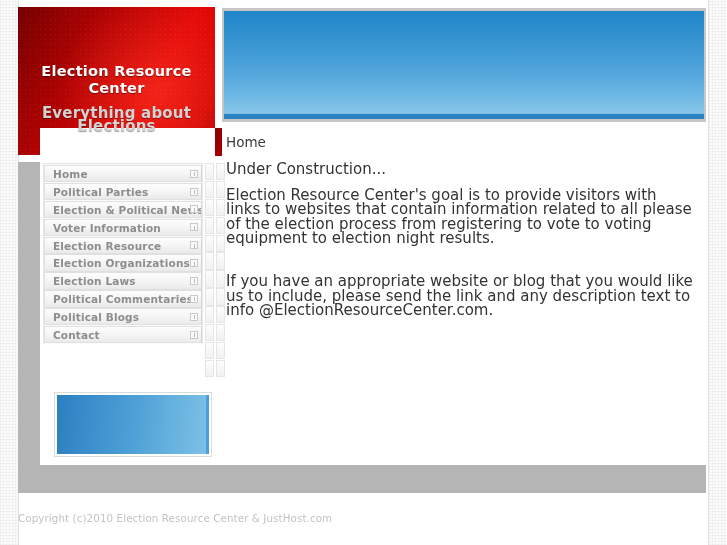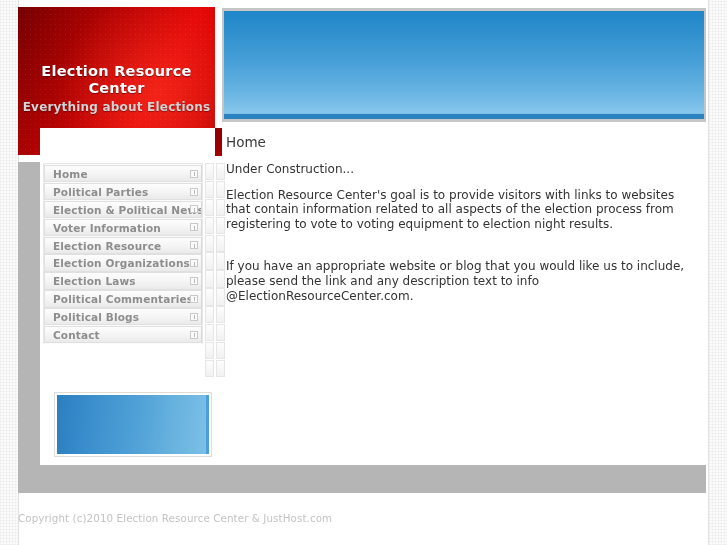--- a/index.html
+++ b/index.html
@@ -68,23 +68,23 @@
     display: block;
     color: #ffffff;
     font-size: 14.5px;
     font-weight: bold;
     letter-spacing: .25px;
     text-shadow: 0 1px 1px rgba(0,0,0,.45);
     line-height: 17px;
   }
   #logo-tagline {
     display: block;
-    margin-top: 4px;
+    margin-top: 10px;
     color: #d3d3d3;
-    font-size: 12px;
+    font-size: 15px;
     font-weight: bold;
     letter-spacing: .2px;
     text-shadow: 0 1px 1px rgba(0,0,0,.4);
     line-height: 13px;
   }
 
   
   #banner-outer {
     position: absolute;
     left: 222px; top: 8px;
@@ -203,21 +203,21 @@
   }
   #page-title {
     color: #3a3a3a;
     font-size: 13.5px;
     font-weight: normal;
     line-height: 18px;
     margin: 0 0 11px 0;
   }
   .para {
     color: #333333;
-    font-size: 12px;
+    font-size: 15px;
     line-height: 14.6px;
     margin: 0 0 11px 0;
   }
   .para:last-child { margin-bottom: 0; margin-top: 28px; }
 
   
   #thumb-outer {
     position: absolute;
     left: 54px; top: 392px;
     width: 158px; height: 65px;
@@ -312,21 +312,21 @@
       <div class="sub-strip"></div>
       <div class="sub-strip"></div>
       <div class="sub-strip"></div>
       <div class="sub-strip"></div>
     </div>
 
   <div id="content-body">
     <h1 id="page-title">Home</h1>
     <div id="paragraphs">
         <p class="para">Under Construction...</p>
-        <p class="para">Election Resource Center's goal is to provide visitors with links to websites that contain information related to all aspects of the election process from registering to vote to voting equipment to election night results.</p>
+        <p class="para">Election Resource Center's goal is to provide visitors with links to websites that contain information related to all please of the election process from registering to vote to voting equipment to election night results.</p>
         <p class="para">If you have an appropriate website or blog that you would like us to include, please send the link and any description text to info @ElectionResourceCenter.com.</p>
       </div>
   </div>
 
   <div id="thumb-outer">
     <div id="thumb-image"></div>
   </div>
 
   <div id="footer-band"></div>
   <div id="footer-text">Copyright (c)2010 Election Resource Center &amp; JustHost.com</div>

